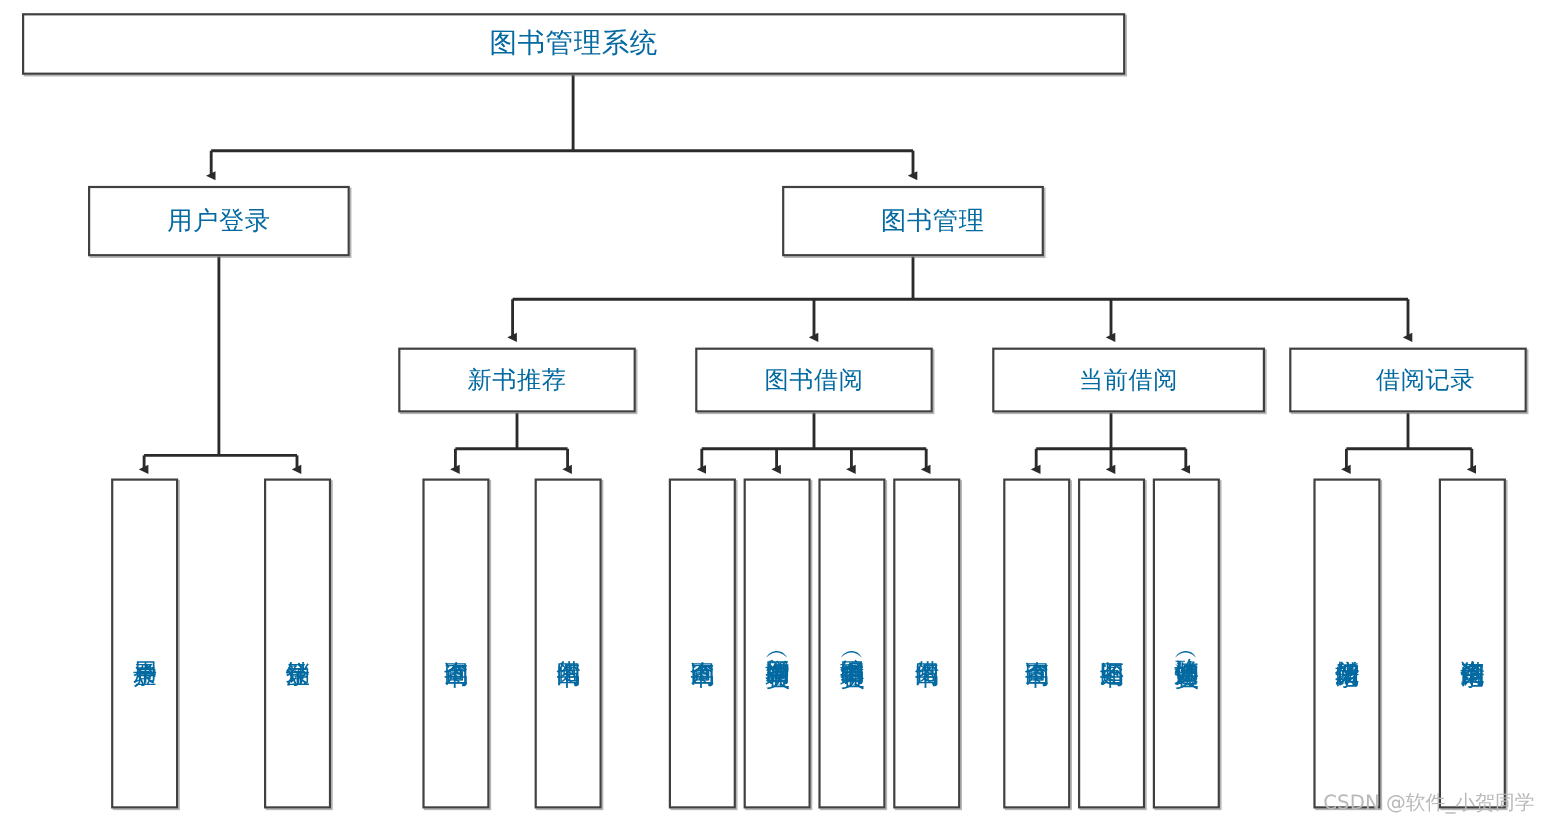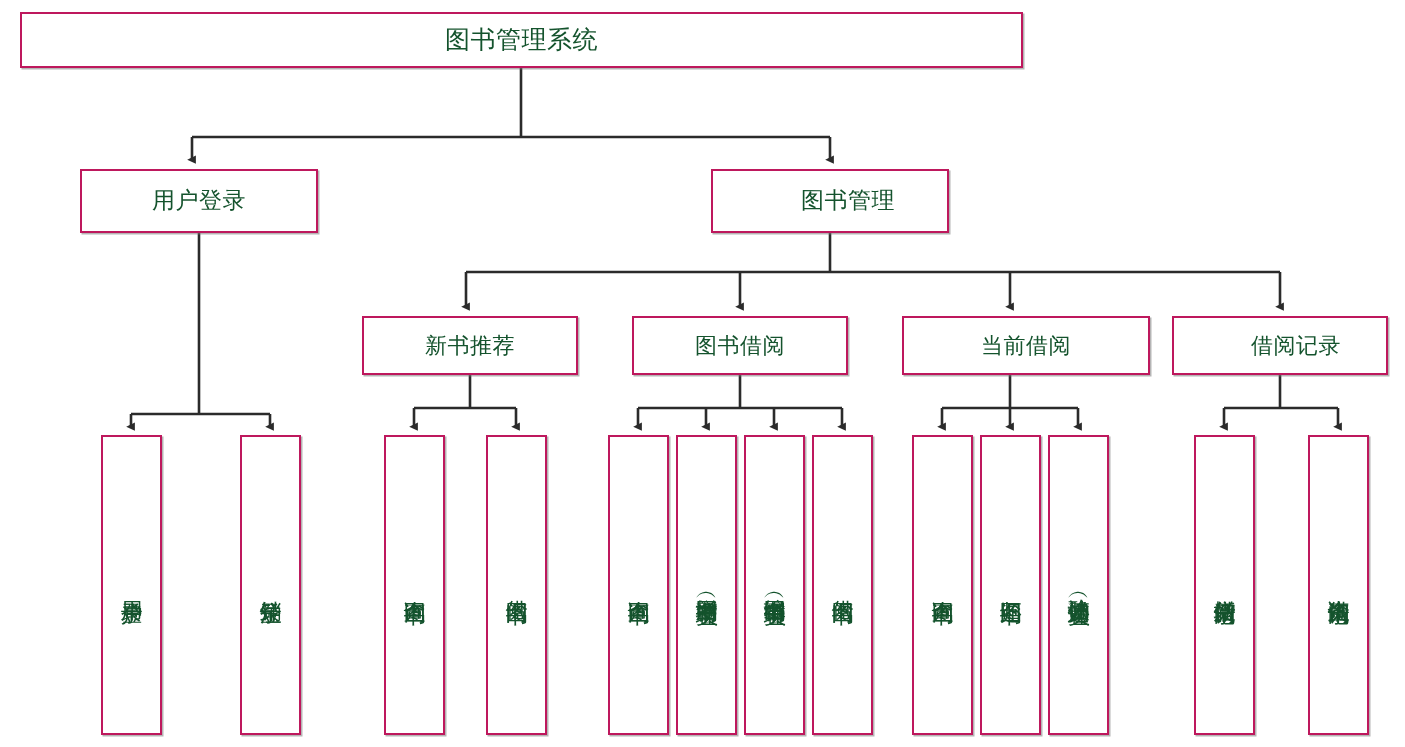--- a/index.html
+++ b/index.html
@@ -23,25 +23,25 @@
     left: 0;
     top: 0;
     width: 1405px;
     height: 747px;
     pointer-events: none;
   }
   .node {
     position: absolute;
     box-sizing: border-box;
     background: #ffffff;
-    border: 2px solid #be185d;
+    border: 2px solid #404040;
     display: flex;
     align-items: center;
     justify-content: center;
-    color: #14532d;
+    color: #0369a1;
     box-shadow: 1.5px 1.5px 0 rgba(120,120,120,0.55);
     z-index: 2;
     font-family: Liberation Serif, serif;
   }
   .node .label {
     display: block;
     text-align: center;
     line-height: 1.18;
     letter-spacing: 0.5px;
   }
@@ -202,14 +202,15 @@
   </div>
 
   <div class="node vert leaf" style="left:1194px; top:435px; width:61px; height:300px;">
     <span class="label">新增借阅记录</span>
   </div>
 
   <div class="node vert leaf" style="left:1308px; top:435px; width:61px; height:300px;">
     <span class="label">查询借阅记录</span>
   </div>
 
+  <div id="watermark">CSDN @软件_小贺同学</div>
 
 </div>
 
 </body></html>

